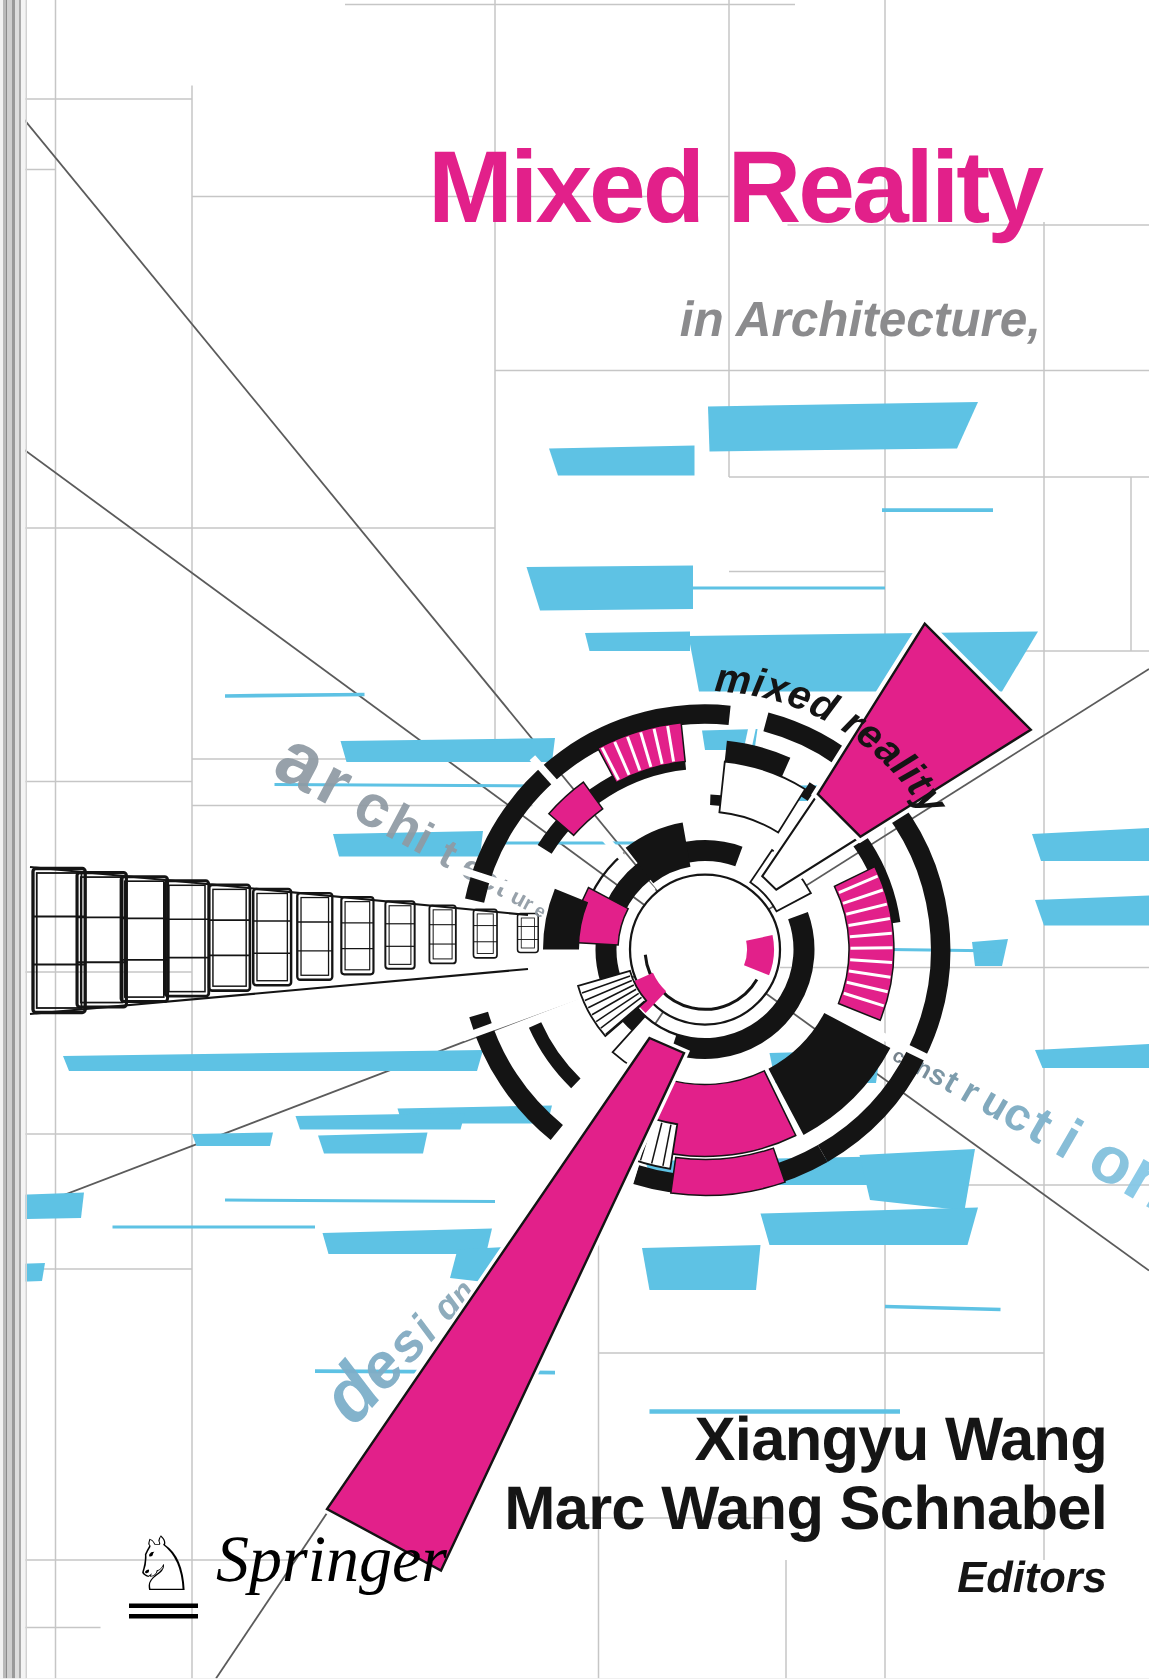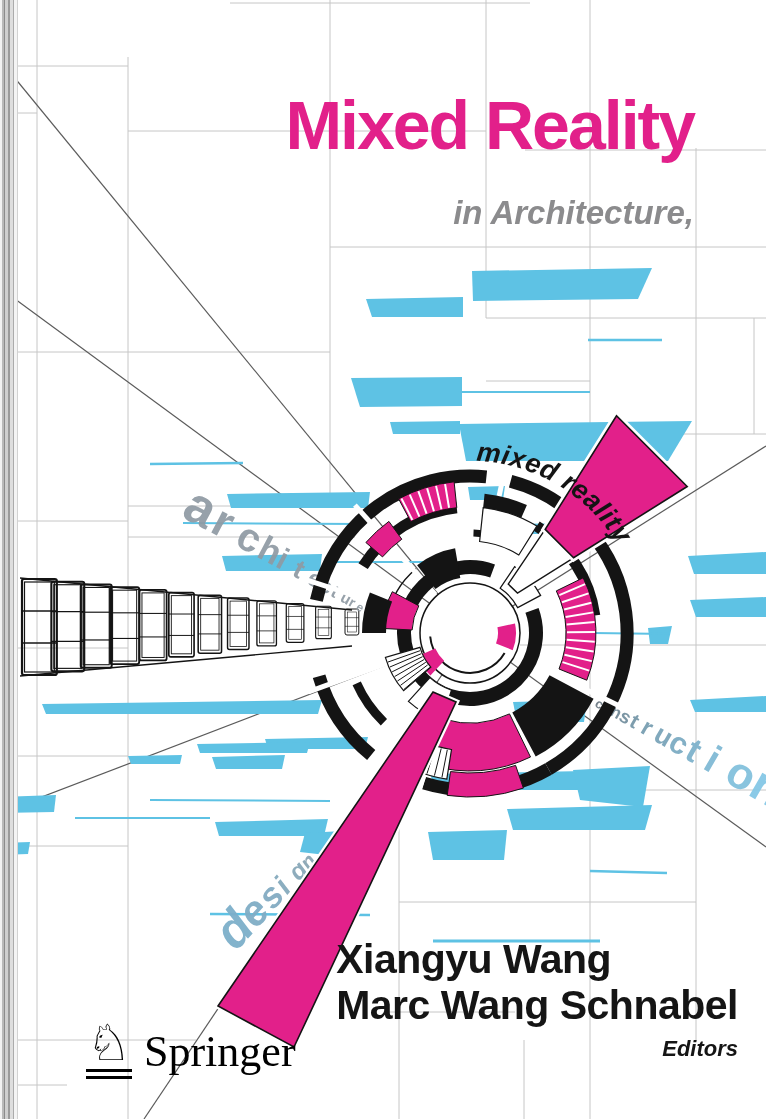--- a/index.html
+++ b/index.html
@@ -19,35 +19,35 @@
     position:absolute;top:90px;right:72px;margin:0;
     font-size:68px;font-weight:700;letter-spacing:-2px;line-height:1.05;
     color:#e2208a;white-space:nowrap;
   }
   .subtitle{
     position:absolute;top:192px;right:72px;text-align:left;
     font-size:33px;font-weight:700;font-style:italic;line-height:1.28;
     color:#8b8b8d;
   }
   .authors{
-    position:absolute;top:936px;right:28px;
+    position:absolute;top:936px;right:28px;text-align:right;
     font-size:41px;font-weight:700;letter-spacing:-0.5px;line-height:1.13;color:#151515;
   }
   .editors{
     position:absolute;top:1036px;right:28px;
-    font-size:22px;font-weight:700;font-style:italic;color:#151515;
+    font-size:29px;font-weight:700;font-style:italic;color:#151515;
   }
   .springer{
     position:absolute;left:86px;top:1018px;display:flex;align-items:flex-start;gap:12px;
   }
   .horse-wrap{display:flex;flex-direction:column;align-items:center;}
   .horse{font-family:"DejaVu Sans",sans-serif;font-size:50px;line-height:1;color:#000;}
   .horse-lines{width:46px;height:4px;border-top:3px solid #000;border-bottom:3px solid #000;margin-top:1px;}
   .springer-word{
-    font-family:"Liberation Serif",serif;font-size:44px;color:#000;line-height:1;margin-top:12px;
+    font-family:"Liberation Serif",serif;font-size:44px;color:#000;line-height:1;font-style:italic;
   }
   .arcword{font-family:"Liberation Sans",sans-serif;font-style:italic;font-weight:700;
     font-size:27px;letter-spacing:0.5px;fill:#141414;}
 </style>
 </head>
 <body>
 
 <div class="cover">
 
   <svg id="art" width="766" height="1119" viewBox="0 0 766 1119">

